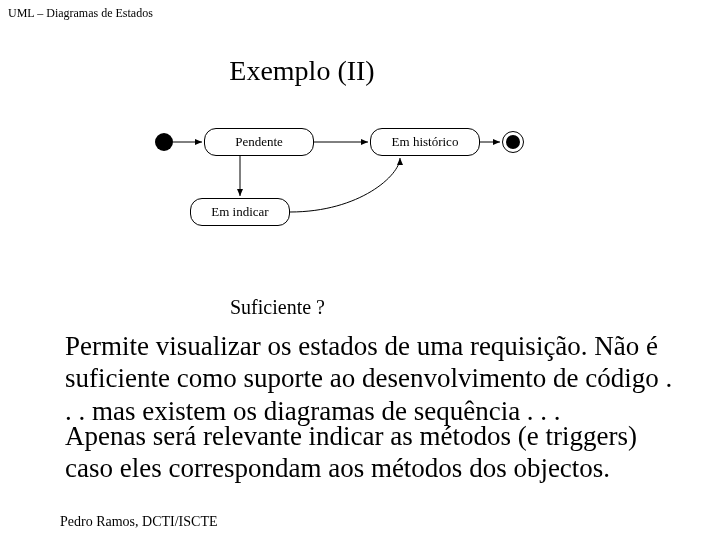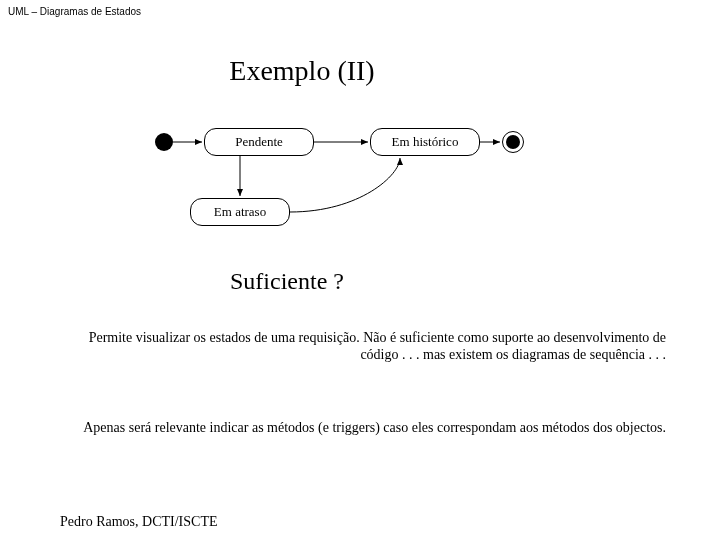--- a/index.html
+++ b/index.html
@@ -9,22 +9,22 @@
     background: #fff;
     font-family: "Times New Roman", Times, serif;
     color: #000;
     position: relative;
     overflow: hidden;
   }
   .header {
     position: absolute;
     top: 6px;
     left: 8px;
-    font-size: 10px;
-    font-family: Liberation Sans, sans-serif;
+    font-size: 12px;
+    font-family: Liberation Serif, serif;
   }
   .title {
     position: absolute;
     top: 55px;
     left: 0;
     width: 604px;
     text-align: center;
     font-size: 28px;
   }
   .diagram {
@@ -69,32 +69,31 @@
     border-radius: 50%;
   }
   svg.arrows {
     position: absolute;
     top: 0; left: 0;
     width: 720px; height: 140px;
     overflow: visible;
   }
   .question {
     position: absolute;
-    top: 268px;
+    top: 296px;
     left: 230px;
-    font-size: 24px;
+    font-size: 20px;
     text-align: center;
   }
   .para {
     position: absolute;
-    left: 56px;
+    left: 65px;
     width: 610px;
-    font-size: 14px;
+    font-size: 27px;
     line-height: 1.2;
-    text-align: right;
   }
   .p1 { top: 330px; }
   .p2 { top: 420px; }
   .footer {
     position: absolute;
     bottom: 10px;
     left: 60px;
     font-size: 14px;
   }
   .italic { }
@@ -116,21 +115,21 @@
 
   <div class="state" style="left:370px; top:8px; width:110px;">
     <span>Em histórico</span>
   </div>
 
   <div class="final-outer" style="left:502px; top:11px;">
     <div class="final-inner"></div>
   </div>
 
   <div class="state" style="left:190px; top:78px; width:100px;">
-    <span>Em atraso</span>
+    <span>Em indicar</span>
   </div>
 
   <svg class="arrows">
     <defs>
       <marker id="ah" markerWidth="8" markerHeight="8" refX="7" refY="3" orient="auto">
         <path d="M0,0 L7,3 L0,6 Z" fill="#000"></path>
       </marker>
     </defs>
 
     <line x1="173" y1="22" x2="202" y2="22" stroke="#000" stroke-width="1" marker-end="url(#ah)"></line>

